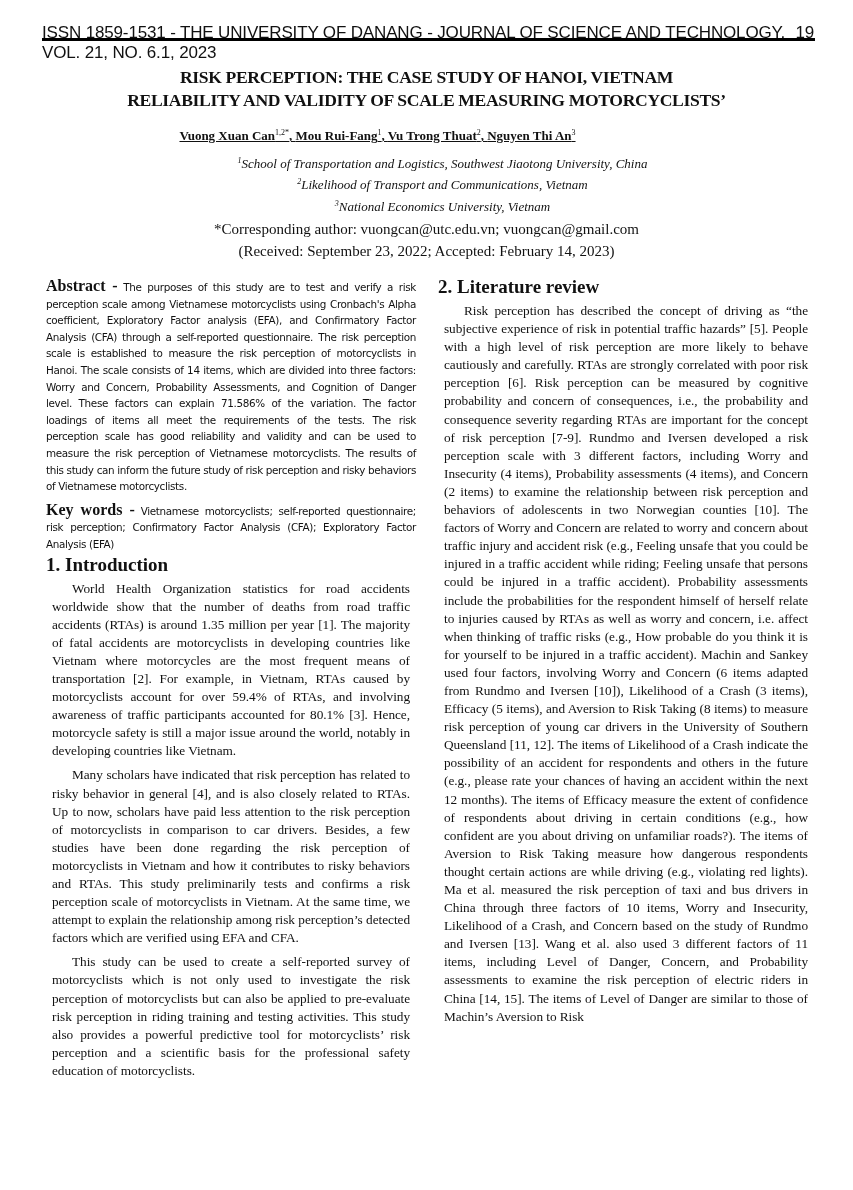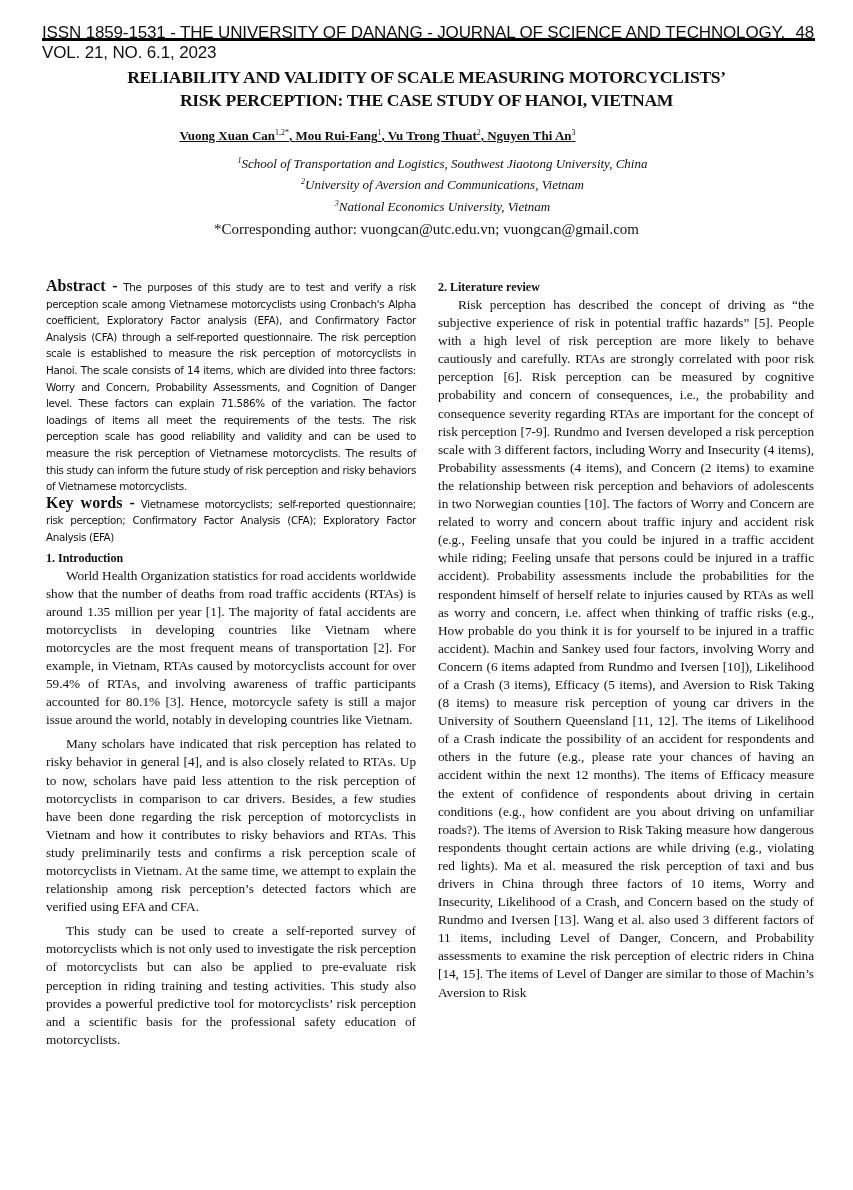--- a/index.html
+++ b/index.html
@@ -33,57 +33,58 @@
     position: absolute; top: 278px; width: 370px;
     font-family: "Liberation Serif", serif; text-align: justify;
   }
   .col.left { left: 46px; width: 370px; }
   .col.right { left: 438px; width: 376px; }
   .abstract, .keywords {
     font-family: "DejaVu Sans", sans-serif; font-size: 10.4px; line-height: 16.6px; letter-spacing: -0.35px;
     margin: 0;
   }
   .abstract b, .keywords b { font-family: "Liberation Serif", serif; font-size: 16px; letter-spacing: 0; }
-  .keywords { }
+  .keywords { margin-top: 7px; }
   h2 {
-    font-family: "Liberation Serif", serif; font-weight: bold; font-size: 12px;
+    font-family: "Liberation Serif", serif; font-weight: bold; font-size: 19px;
     margin: 0; line-height: 18px;
   }
   .left h2 { margin-top: 3px; }
   p.body {
-    font-size: 13.3px; line-height: 18.1px; margin: 0; text-indent: 20px; letter-spacing: -0.05px;
+    font-size: 13.3px; line-height: 18.1px; margin: 6px; text-indent: 20px; letter-spacing: -0.05px;
   }
   p.body + p.body { margin-top: 6px; }
 </style>
 </head>
 <body>
 
 <div class="running-head">
   <span>ISSN 1859-1531 - THE UNIVERSITY OF DANANG - JOURNAL OF SCIENCE AND TECHNOLOGY, VOL. 21, NO. 6.1, 2023</span>
-  <span>48</span>
+  <span>19</span>
 </div>
 <div class="head-rule"></div>
 
 <div class="title">
+  <div>RISK PERCEPTION: THE CASE STUDY OF HANOI, VIETNAM</div>
   <div>RELIABILITY AND VALIDITY OF SCALE MEASURING MOTORCYCLISTS’</div>
-  <div>RISK PERCEPTION: THE CASE STUDY OF HANOI, VIETNAM</div>
 </div>
 
 <div class="authors">
   <span><span>Vuong Xuan Can</span><sup>1,2*</sup><span>, </span></span><span><span>Mou Rui-Fang</span><sup>1</sup><span>, </span></span><span><span>Vu Trong Thuat</span><sup>2</sup><span>, </span></span><span><span>Nguyen Thi An</span><sup>3</sup></span>
 </div>
 
 <div class="affils">
   <div><sup>1</sup><span>School of Transportation and Logistics, Southwest Jiaotong University, China</span></div>
-  <div><sup>2</sup><span>University of Aversion and Communications, Vietnam</span></div>
+  <div><sup>2</sup><span>Likelihood of Transport and Communications, Vietnam</span></div>
   <div><sup>3</sup><span>National Economics University, Vietnam</span></div>
 </div>
 
 <div class="corr">
   <div>*Corresponding author: vuongcan@utc.edu.vn; vuongcan@gmail.com</div>
+  <div>(Received: September 23, 2022; Accepted: February 14, 2023)</div>
 </div>
 
 <div class="col left">
   <p class="abstract"><b>Abstract -</b> <span>The purposes of this study are to test and verify a risk perception scale among Vietnamese motorcyclists using Cronbach's Alpha coefficient, Exploratory Factor analysis (EFA), and Confirmatory Factor Analysis (CFA) through a self-reported questionnaire. The risk perception scale is established to measure the risk perception of motorcyclists in Hanoi. The scale consists of 14 items, which are divided into three factors: Worry and Concern, Probability Assessments, and Cognition of Danger level. These factors can explain 71.586% of the variation. The factor loadings of items all meet the requirements of the tests. The risk perception scale has good reliability and validity and can be used to measure the risk perception of Vietnamese motorcyclists. The results of this study can inform the future study of risk perception and risky behaviors of Vietnamese motorcyclists.</span></p>
   <p class="keywords"><b>Key words -</b> <span>Vietnamese motorcyclists; self-reported questionnaire; risk perception; Confirmatory Factor Analysis (CFA); Exploratory Factor Analysis (EFA)</span></p>
 
   <h2>1. Introduction</h2>
   <p class="body">World Health Organization statistics for road accidents worldwide show that the number of deaths from road traffic accidents (RTAs) is around 1.35 million per year [1]. The majority of fatal accidents are motorcyclists in developing countries like Vietnam where motorcycles are the most frequent means of transportation [2]. For example, in Vietnam, RTAs caused by motorcyclists account for over 59.4% of RTAs, and involving awareness of traffic participants accounted for 80.1% [3]. Hence, motorcycle safety is still a major issue around the world, notably in developing countries like Vietnam.</p>
   <p class="body">Many scholars have indicated that risk perception has related to risky behavior in general [4], and is also closely related to RTAs. Up to now, scholars have paid less attention to the risk perception of motorcyclists in comparison to car drivers. Besides, a few studies have been done regarding the risk perception of motorcyclists in Vietnam and how it contributes to risky behaviors and RTAs. This study preliminarily tests and confirms a risk perception scale of motorcyclists in Vietnam. At the same time, we attempt to explain the relationship among risk perception’s detected factors which are verified using EFA and CFA.</p>
   <p class="body">This study can be used to create a self-reported survey of motorcyclists which is not only used to investigate the risk perception of motorcyclists but can also be applied to pre-evaluate risk perception in riding training and testing activities. This study also provides a powerful predictive tool for motorcyclists’ risk perception and a scientific basis for the professional safety education of motorcyclists.</p>

